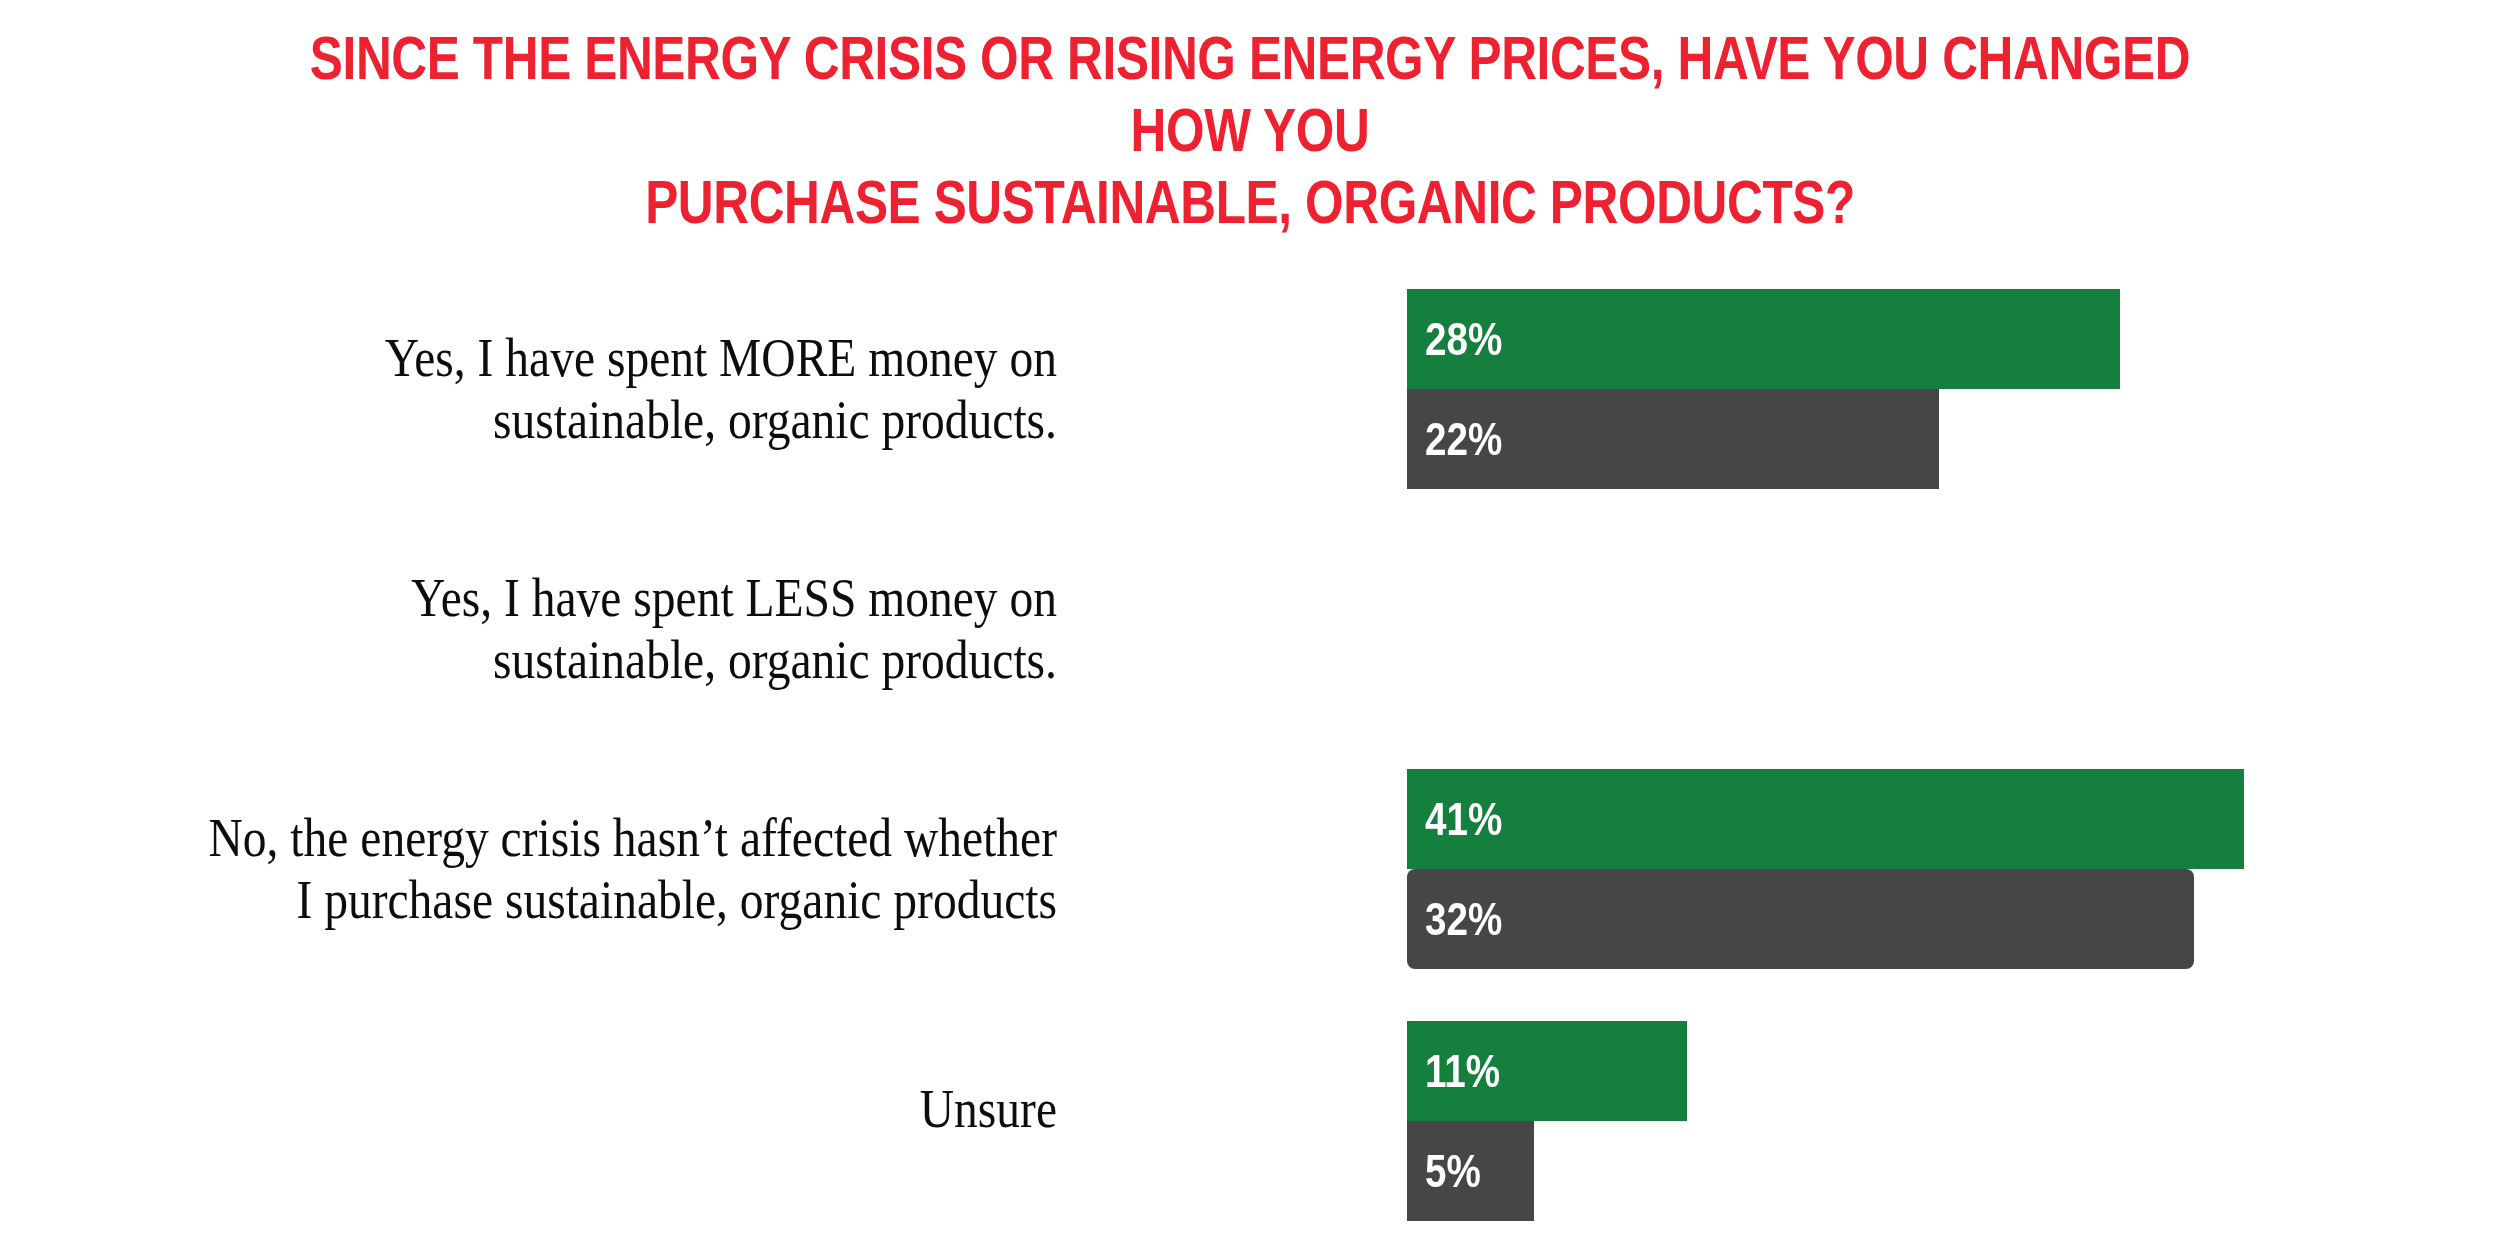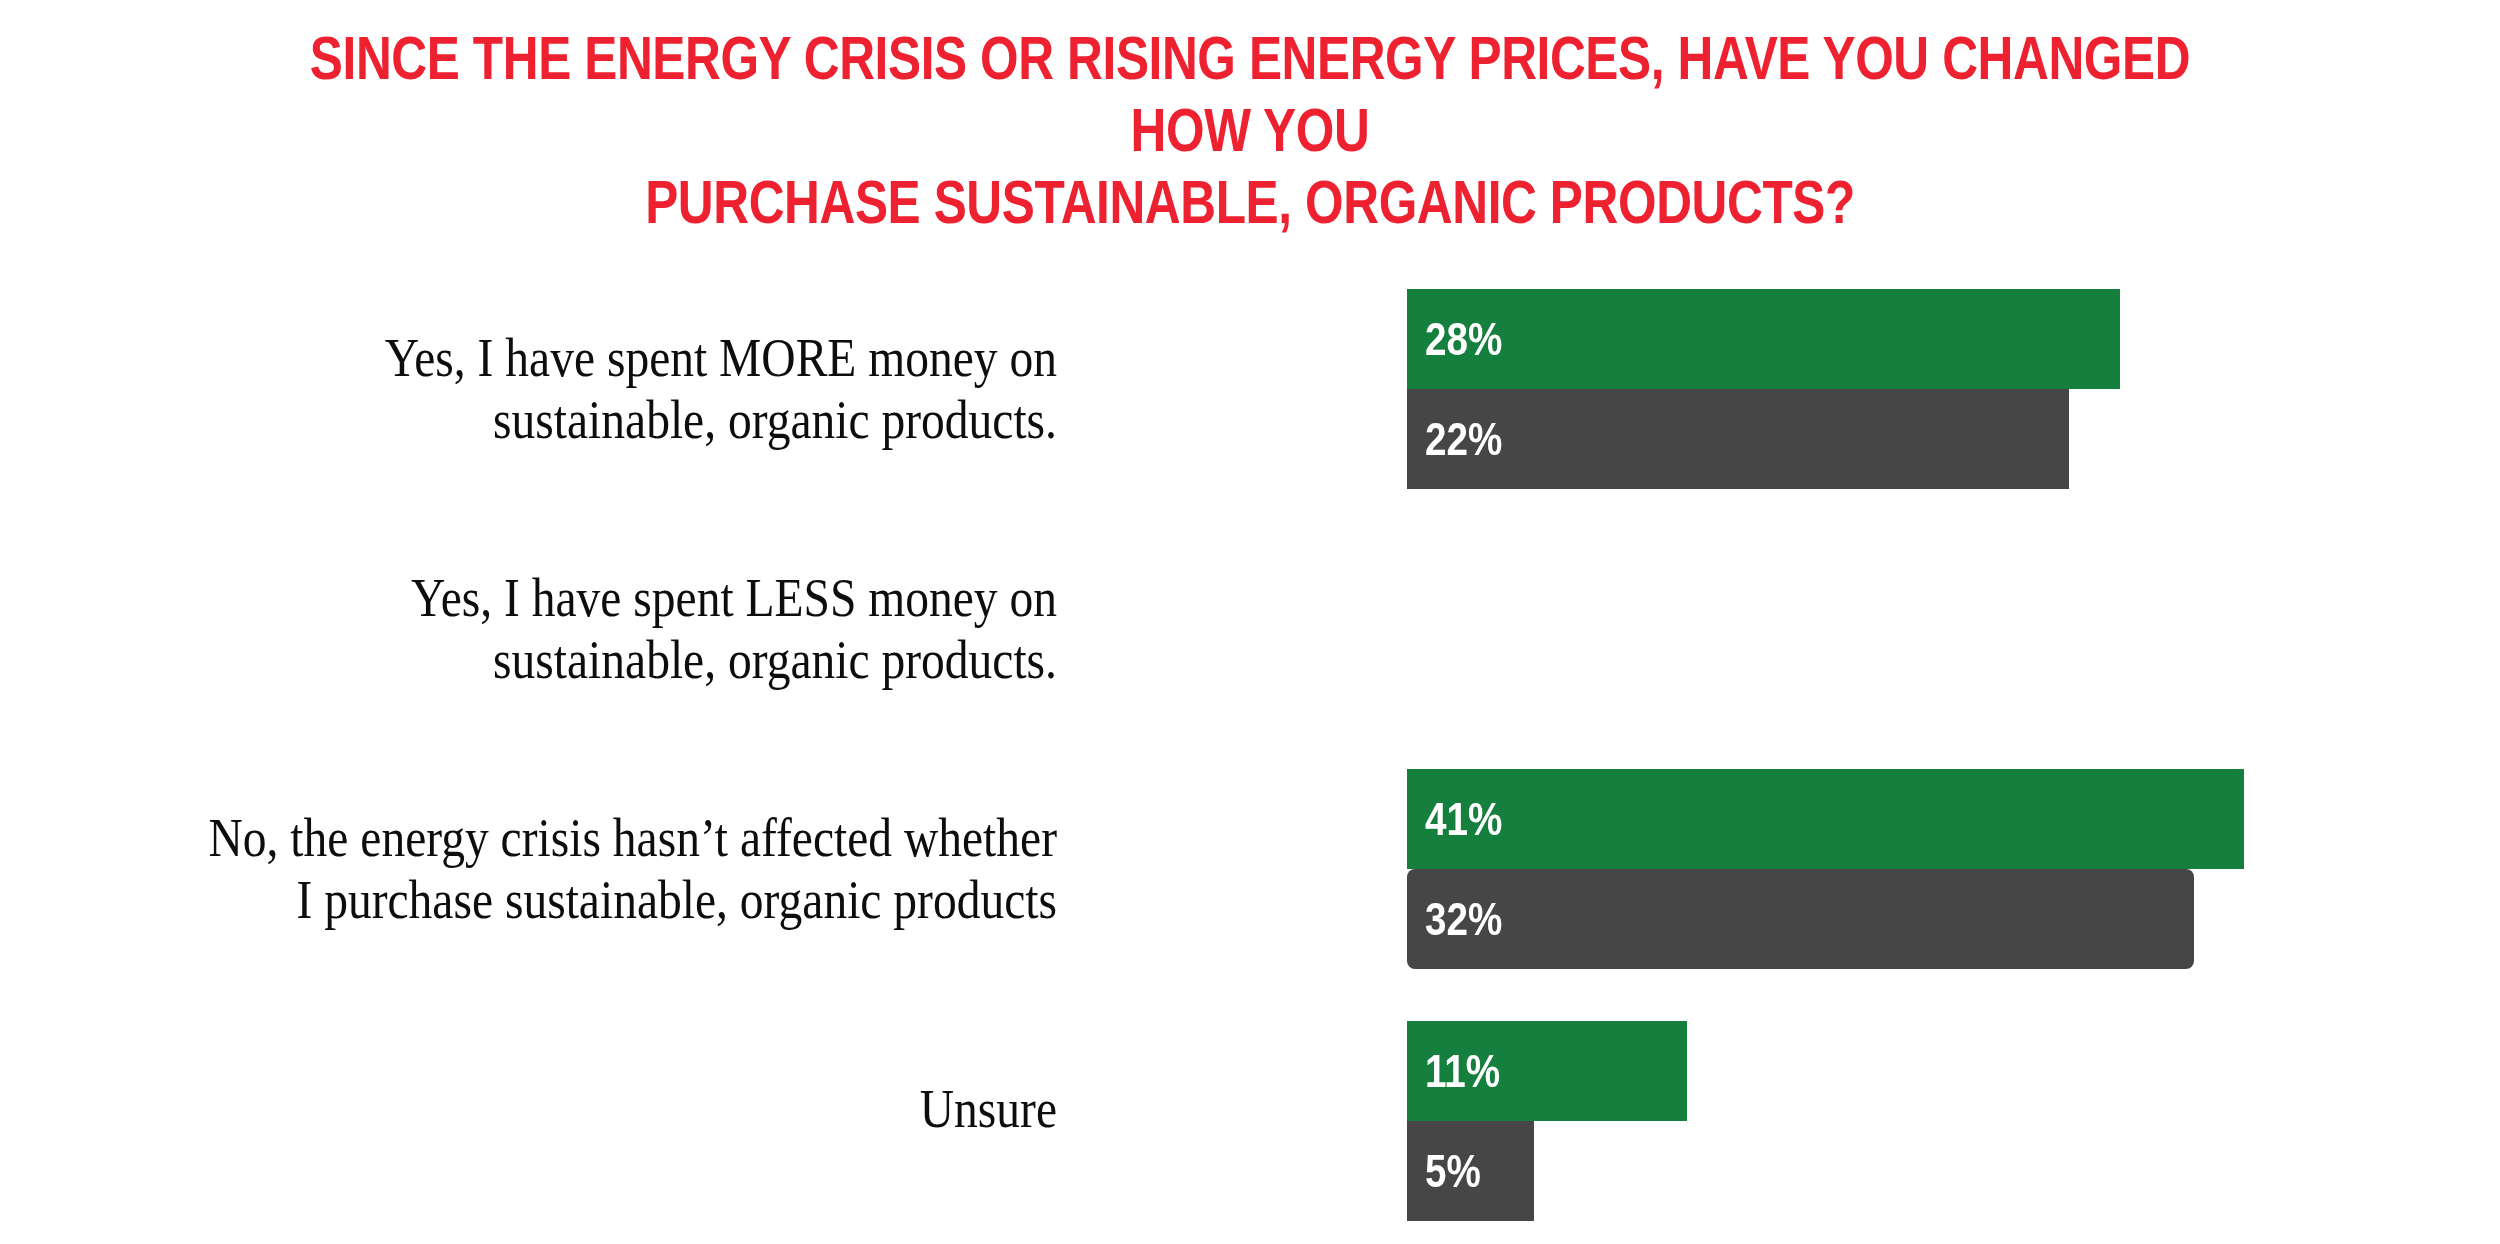--- a/index.html
+++ b/index.html
@@ -107,21 +107,21 @@
 
   <div id="plot">
 
     <div class="group" style="top: 105px; height: 200px;">
       <div class="cat-label" style="top: 0px; height: 200px; display: flex; align-items: flex-end; justify-content: center; flex-direction: column;">Yes, I have spent MORE money on
 sustainable, organic products.</div>
       <div class="bars">
         <div class="bar bar-red" style="width: 712.6px;">
           <span class="bar-value">28%</span>
         </div>
-        <div class="bar bar-gray" style="width: 662px;">
+        <div class="bar bar-gray" style="width: 532px;">
           <span class="bar-value">22%</span>
         </div>
       </div>
     </div>
 
     <div class="group" style="top: 345px; height: 200px;">
       <div class="cat-label" style="top: 0px; height: 200px; display: flex; align-items: flex-end; justify-content: center; flex-direction: column;">Yes, I have spent LESS money on
 sustainable, organic products.</div>
     </div>
 

